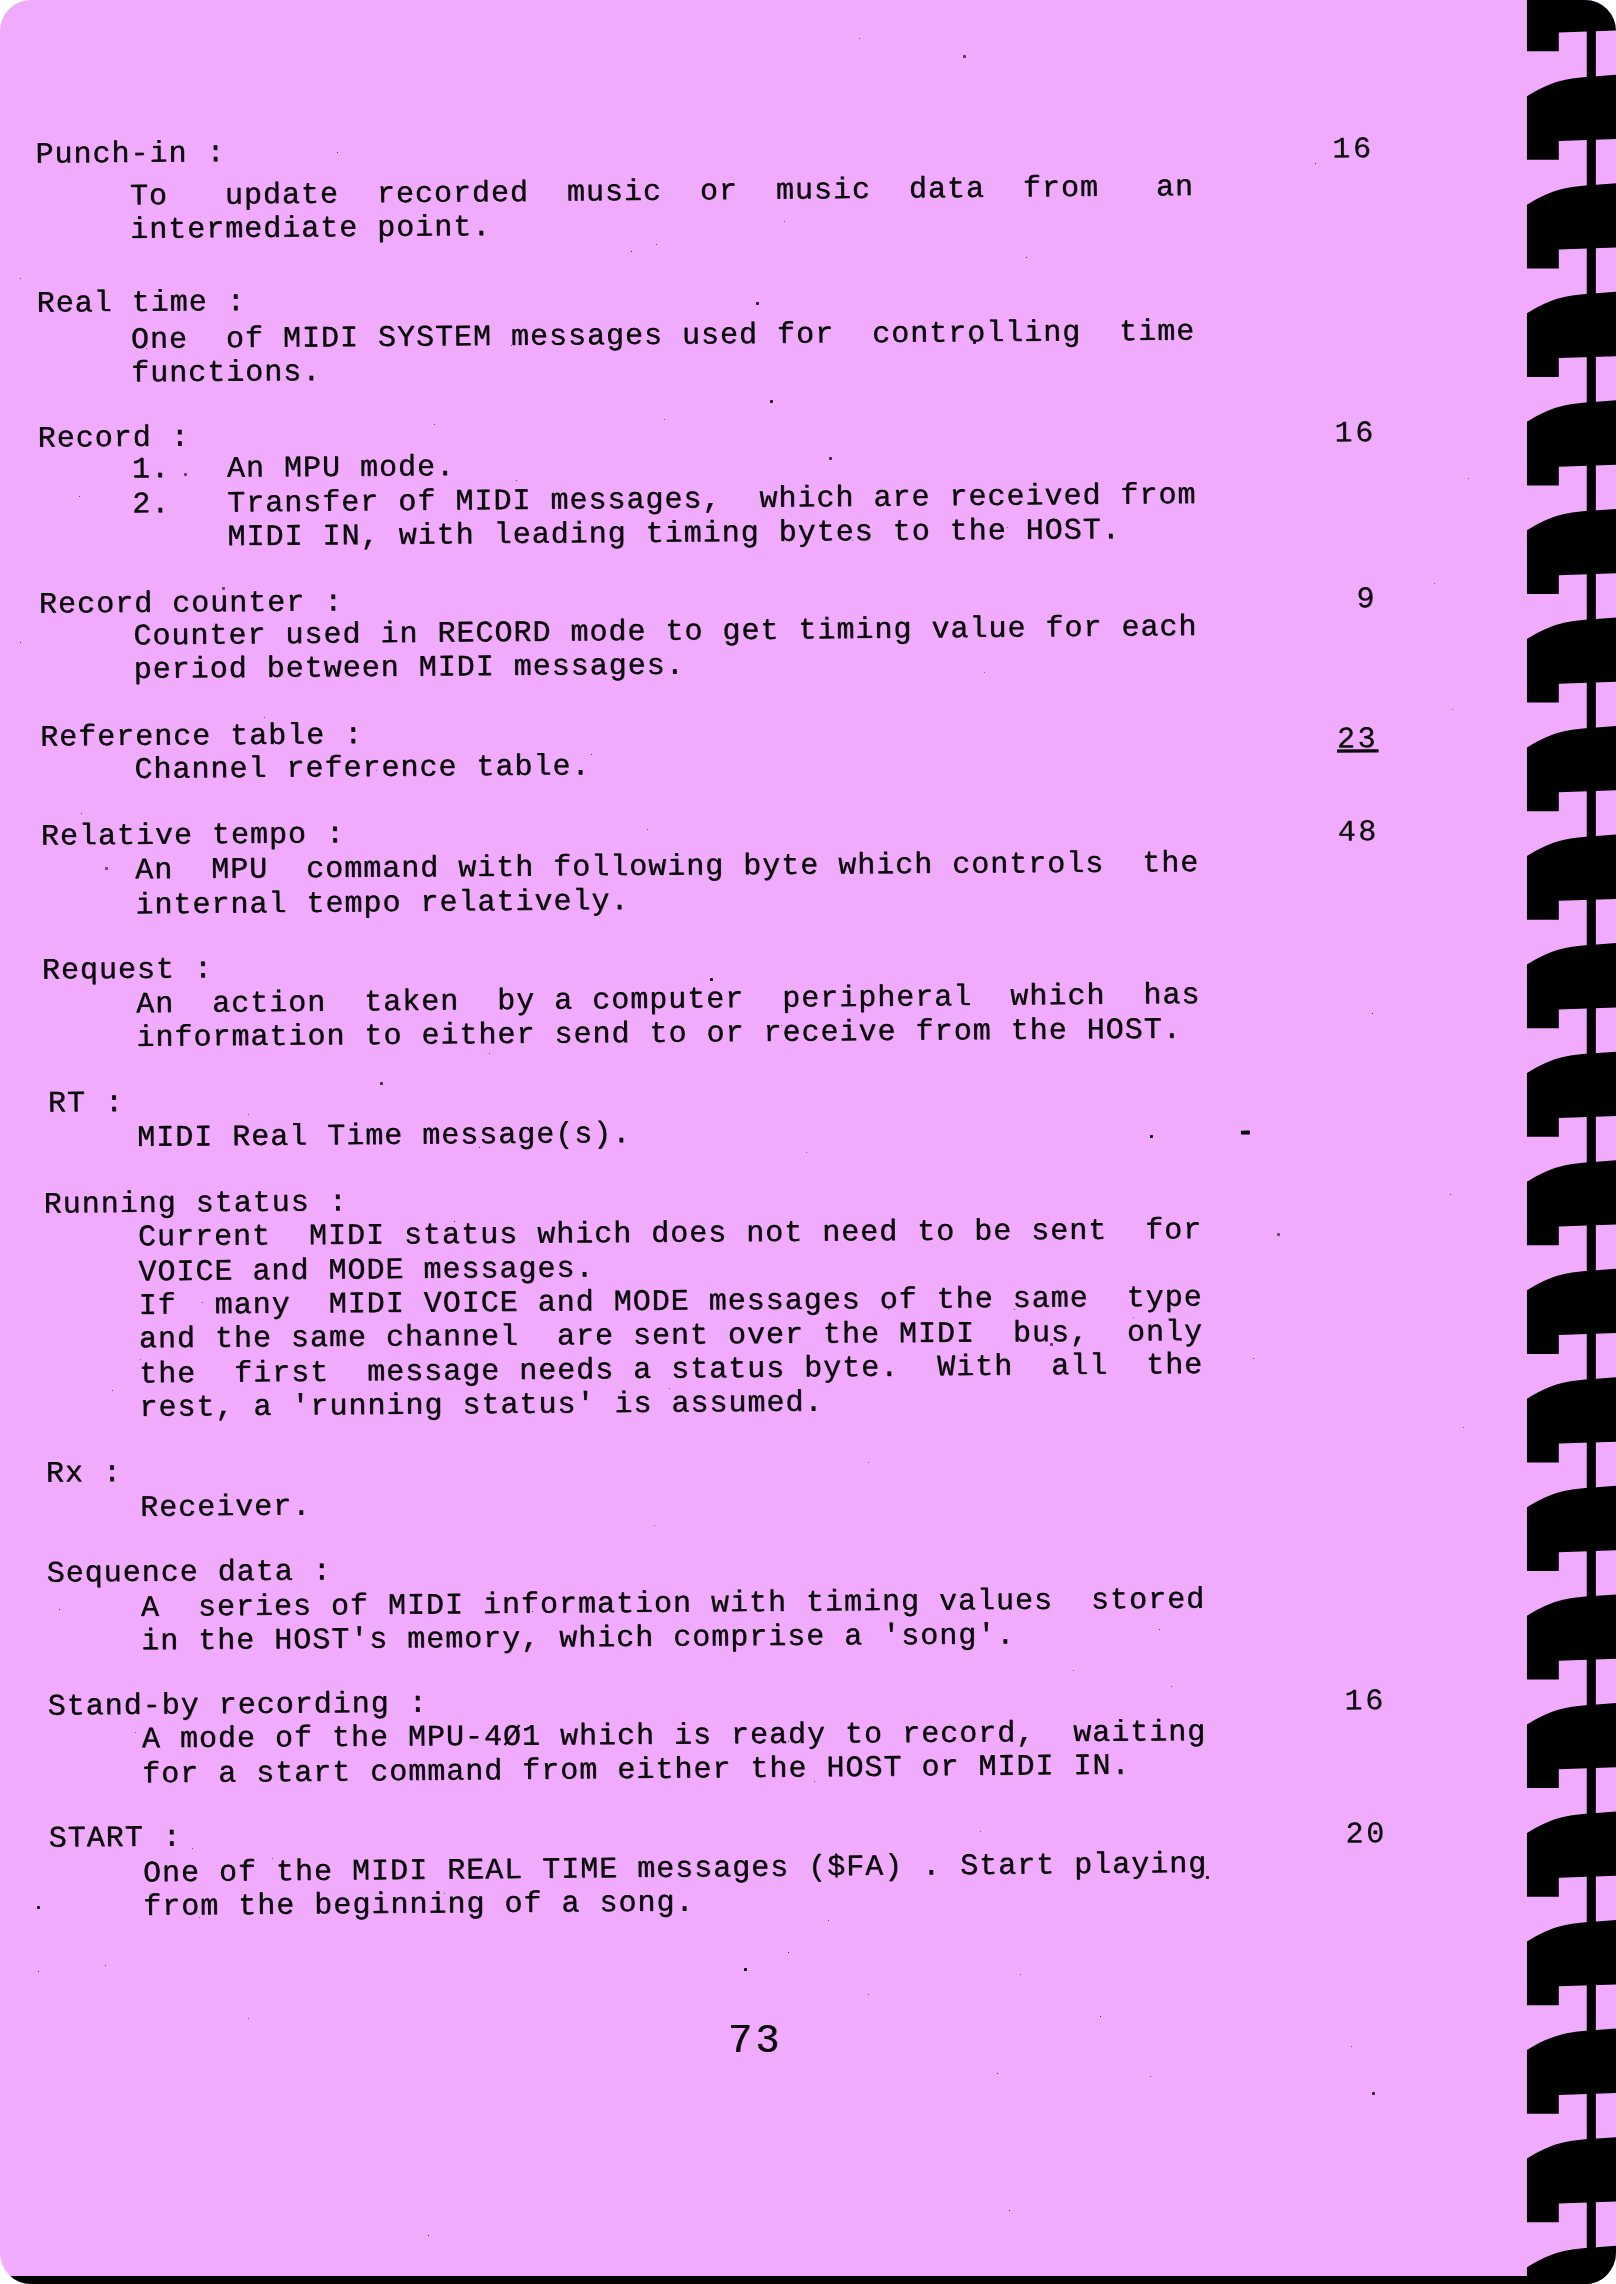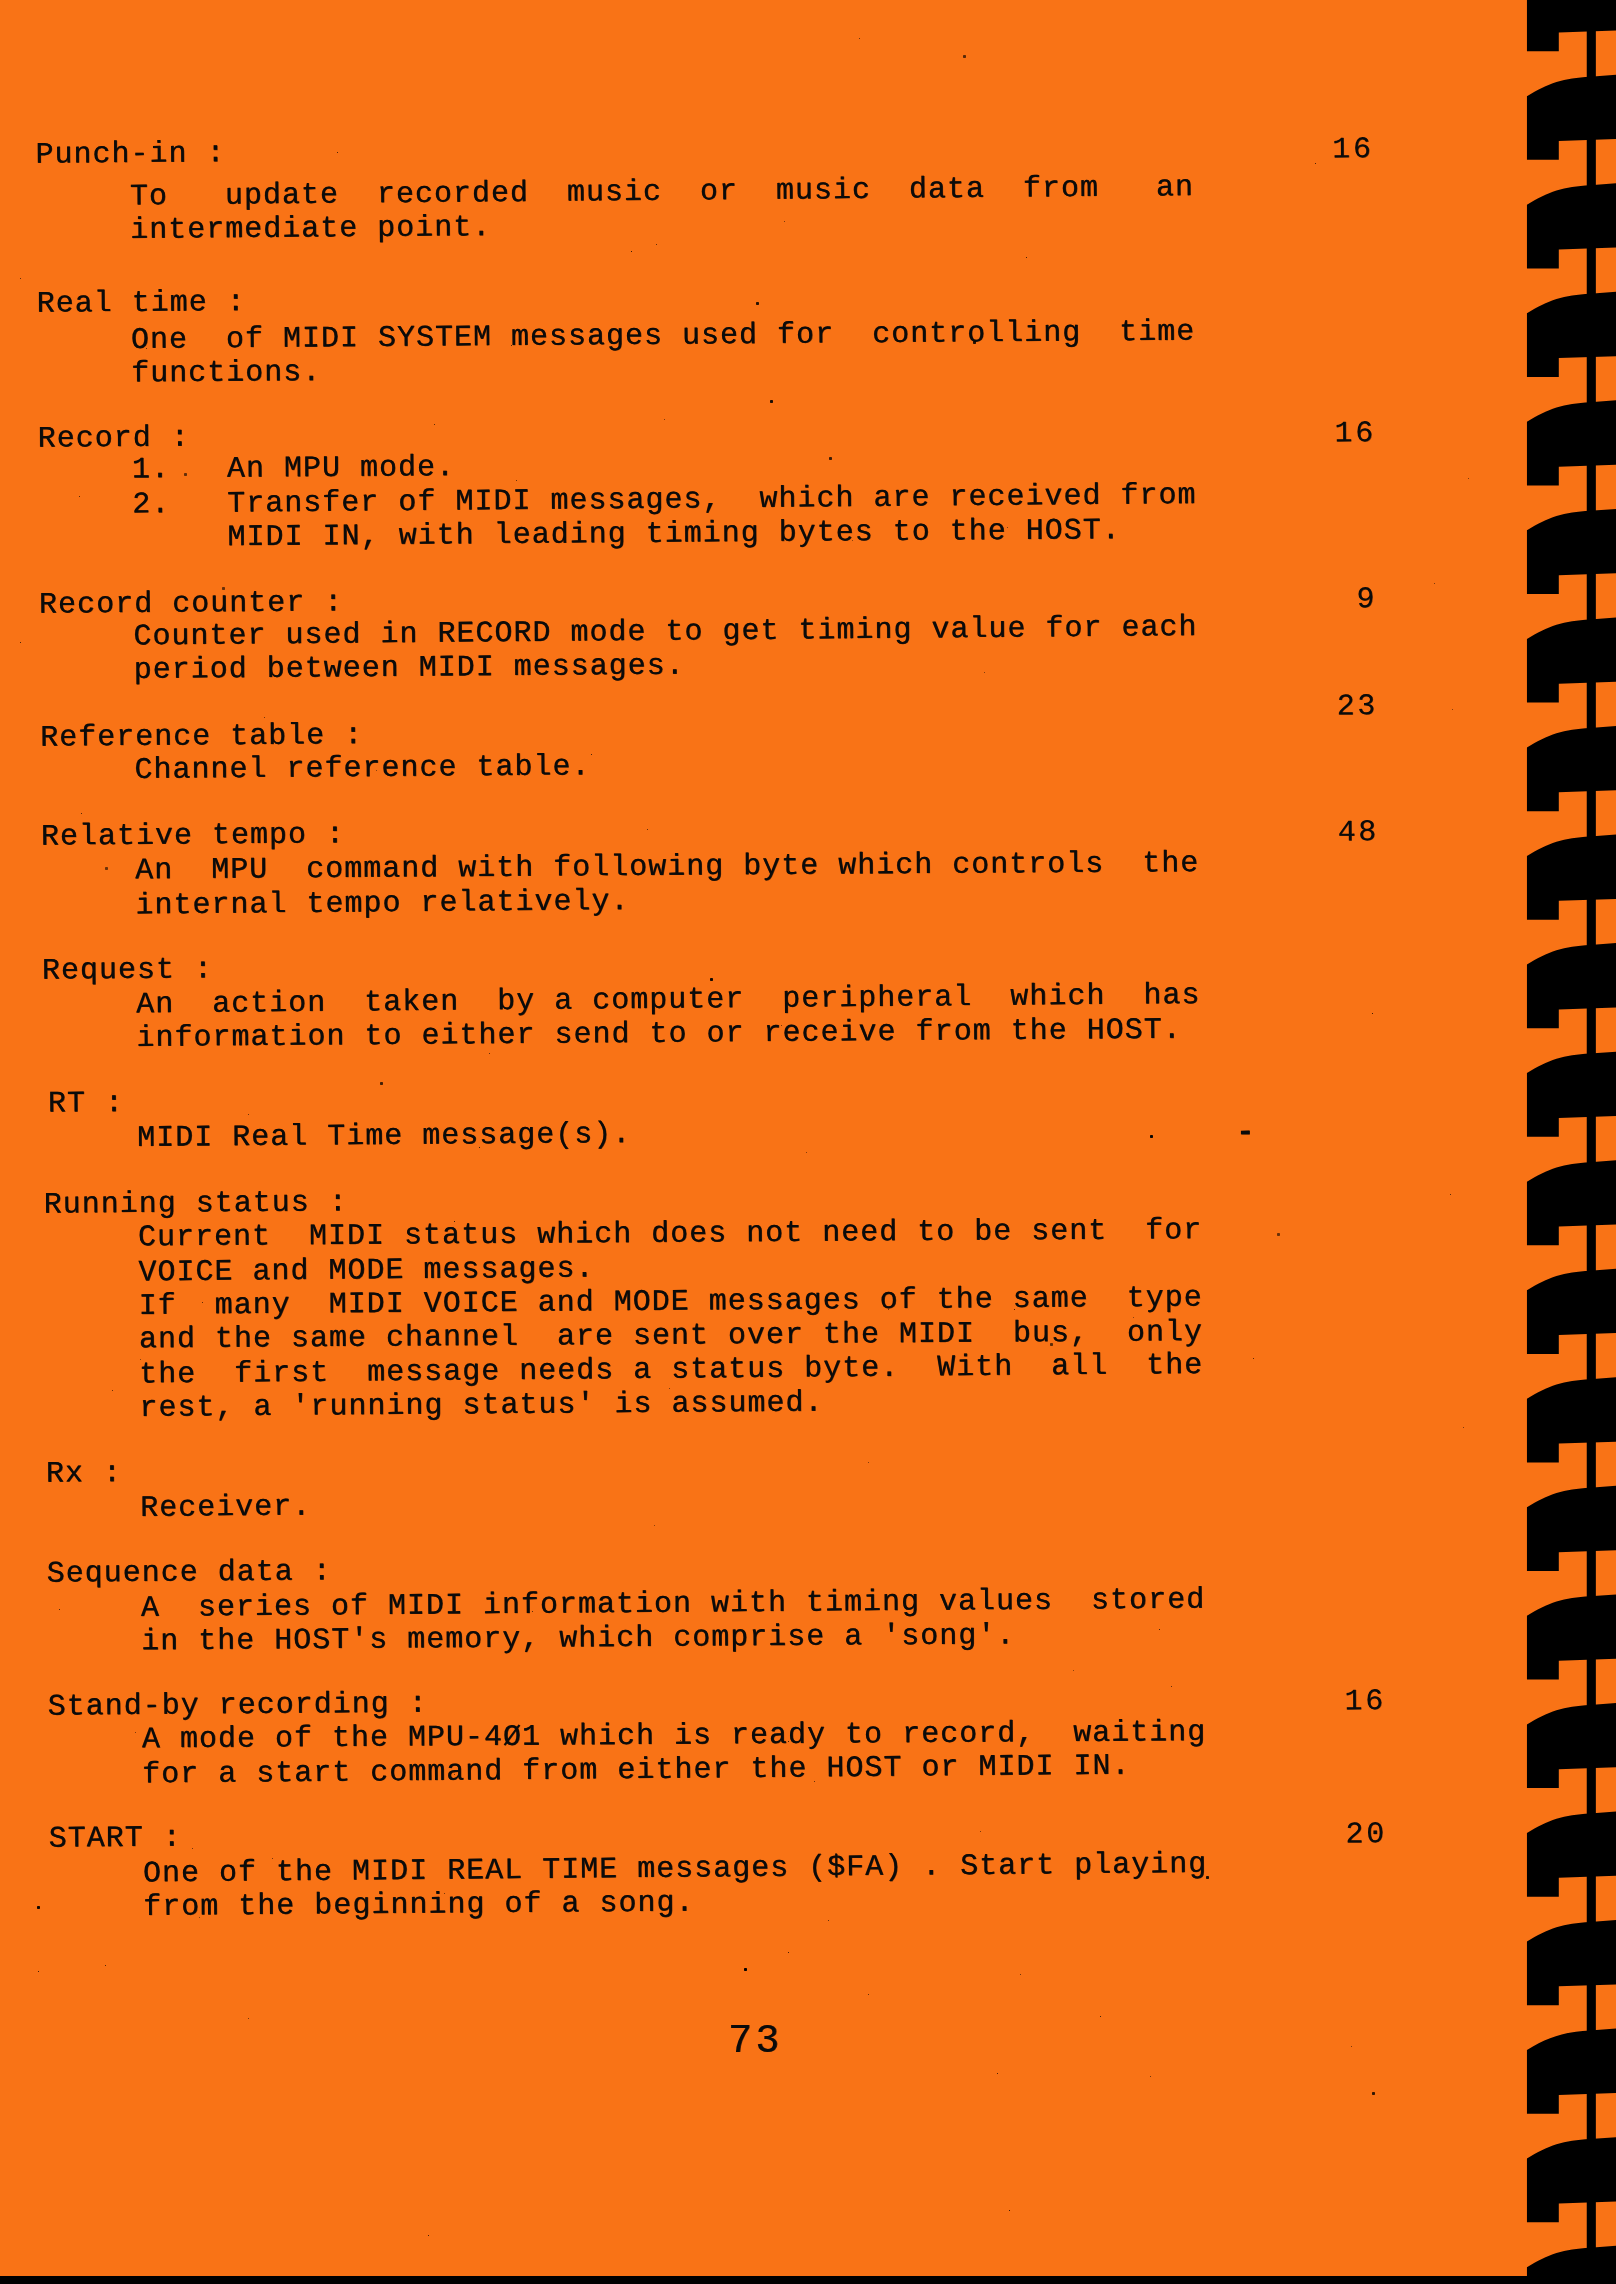--- a/index.html
+++ b/index.html
@@ -5,24 +5,25 @@
 <style>
   html, body {
     margin: 0;
     padding: 0;
     background: #ffffff;
   }
   #page {
     position: relative;
     width: 1616px;
     height: 2284px;
-    background: #f97316;
+    background: #f0abfc;
     overflow: hidden;
     font-family: "Liberation Mono", "DejaVu Sans Mono", monospace;
     color: #0b0b0b;
+    border-radius: 31px;
   }
   
   #text-layer {
     position: absolute;
     left: 0; top: 0;
     width: 1616px; height: 2284px;
     transform: rotate(-0.45deg);
     transform-origin: 0 1107px;
   }
   .term {
@@ -124,21 +125,21 @@
           <div class="def-line" style="transform: rotate(-0.06deg);">Counter used in RECORD mode to get timing value for each</div>
           <div class="def-line" style="transform: rotate(0deg);">period between MIDI messages.</div>
         </div>
         <div class="page-ref" style="left: 1276px; top: 593px;">9</div>
       </div>
       <div>
         <div class="term" style="left: 43px; top: 721px;">Reference table :</div>
         <div class="defs" style="left: 137px; top: 754px;">
           <div class="def-line" style="transform: rotate(0deg);">Channel reference table.</div>
         </div>
-        <div class="page-ref" style="left: 1276px; top: 700px;">23</div>
+        <div class="page-ref" style="left: 1276px; top: 733px; text-decoration: underline;">23</div>
       </div>
       <div>
         <div class="term" style="left: 43px; top: 820px;">Relative tempo :</div>
         <div class="defs" style="left: 137px; top: 855px;">
           <div class="def-line" style="transform: rotate(0.06deg);">An  MPU  command with following byte which controls  the</div>
           <div class="def-line" style="transform: rotate(-0.06deg);">internal tempo relatively.</div>
         </div>
         <div class="page-ref" style="left: 1276px; top: 826px;">48</div>
       </div>
       <div>

